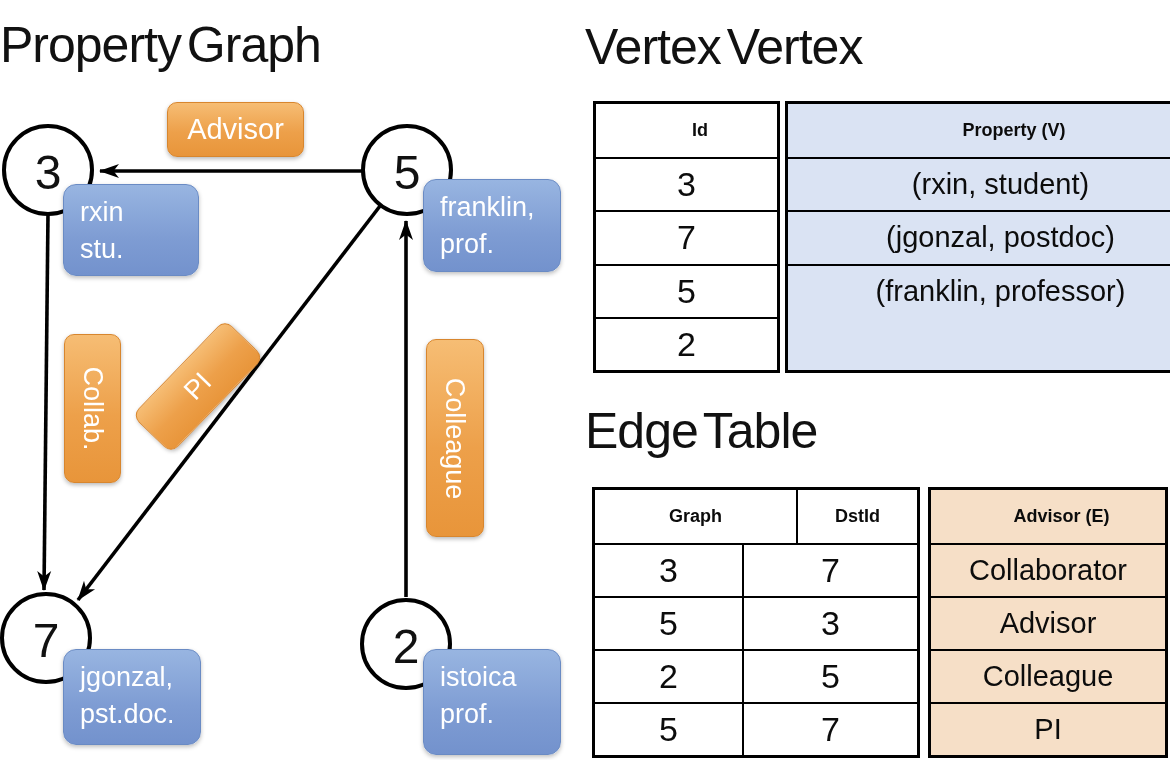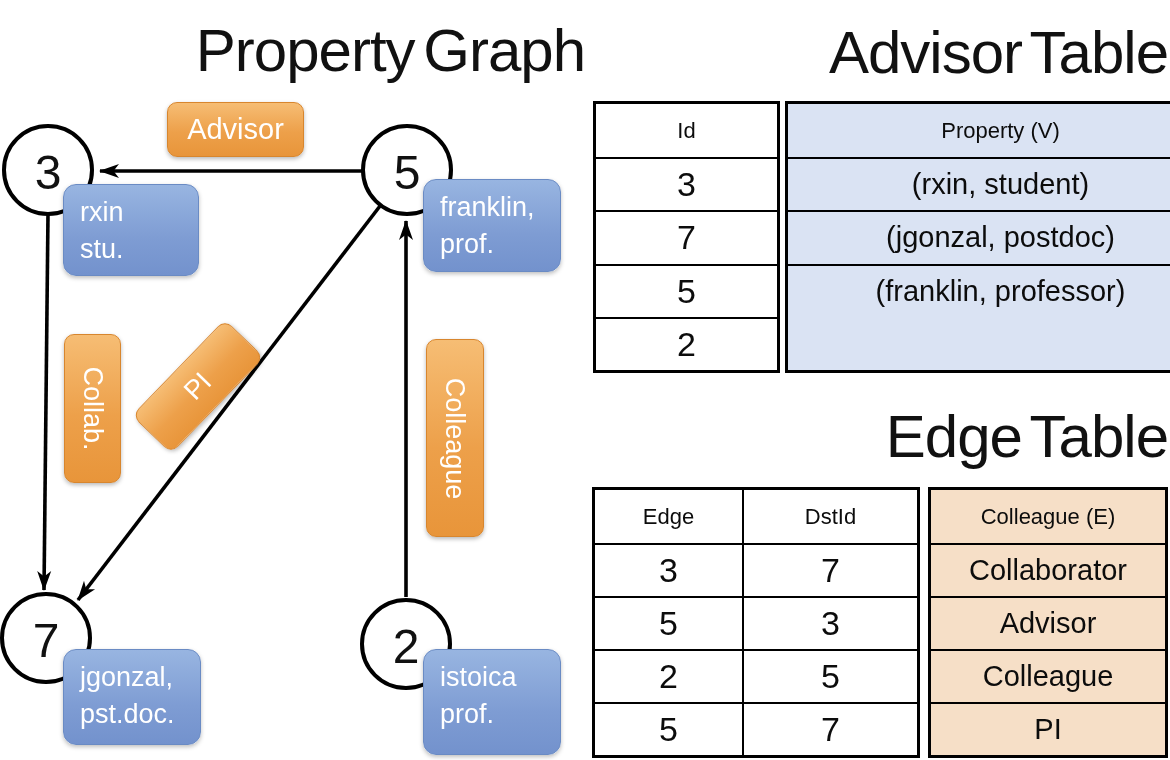--- a/index.html
+++ b/index.html
@@ -1,20 +1,20 @@
 <!DOCTYPE html>
 <html><head>
 <meta charset="utf-8">
 <style>
   * { margin:0; padding:0; box-sizing:border-box; }
   html,body { width:1170px; height:760px; background:#fff; overflow:hidden;
               font-family:"Liberation Sans","DejaVu Sans",sans-serif; color:#0c0c0c; }
   #stage { position:relative; width:1170px; height:760px; background:#fff; }
 
-  .big-title { position:absolute; text-align:right; font-size:60px; font-weight:400;
+  .big-title { position:absolute; text-align:left; font-size:50px; font-weight:400;
                letter-spacing:-1px; word-spacing:-7px; color:#111; }
   #pg-title { left:0;   width:585px; top:16px; }
   #vt-title { left:585px; width:583px; top:18px; }
   #et-title { left:585px; width:583px; top:402px; }
 
   
   #graph-svg { position:absolute; left:0; top:0; width:585px; height:760px; }
 
   
   .obox { position:absolute; display:flex; align-items:center; justify-content:center;
@@ -36,39 +36,39 @@
   #box-franklin { left:423px; top:179px; width:138px; height:93px; }
   #box-jgonzal  { left:63px;  top:649px; width:138px; height:96px; }
   #box-istoica  { left:423px; top:649px; width:138px; height:106px; }
 
   
   .tbox { position:absolute; border:3px solid #000; background:#fff;
           display:grid; grid-template-rows:repeat(5,1fr); }
   .trow { display:flex; border-top:2.5px solid #000; }
   .trow:first-child { border-top:none; }
   .tcell { flex:1; display:flex; align-items:center; justify-content:center; }
-  .hdr  { font-weight:normal; font-size:22px; }
+  .hdr  { font-weight:bold; font-size:18px;margin-left:27px; }
   .num  { font-size:34px; font-weight:400; }
   .val  { font-size:29px; font-weight:400; }
 
   #vt-id   { left:593px; top:101px; width:187px; height:272px; }
   #vt-prop { left:785px; top:101px; width:431px; height:272px; background:#dae3f3; }
 
   #et-src  { left:592px; top:487px; width:328px; height:271px; }
   #et-src .tcell.src { flex:0 0 147px; }
   #et-src .tcell.dst { flex:1; border-left:2.5px solid #000; }
   #et-prop { left:928px; top:487px; width:240px; height:271px; background:#f6dfc7; }
 </style>
 </head>
 <body>
 
 <div id="stage">
 
   <div id="pg-title" class="big-title">Property Graph</div>
-  <div id="vt-title" class="big-title">Advisor Table</div>
+  <div id="vt-title" class="big-title">Vertex Vertex</div>
   <div id="et-title" class="big-title">Edge Table</div>
 
   <svg id="graph-svg" viewBox="0 0 585 760">
     <defs>
       <marker id="arrow" markerUnits="userSpaceOnUse" markerWidth="26" markerHeight="20" refX="21" refY="9" orient="auto">
         <path d="M2,2 L22,9 L2,16 L7.5,9 Z" fill="#000"></path>
       </marker>
     </defs>
 
     <line x1="362" y1="171" x2="100" y2="171" stroke="#000" stroke-width="3.6" marker-end="url(#arrow)"></line>
@@ -145,21 +145,21 @@
     <div class="trow">
         <div class="tcell val">(jgonzal, postdoc)</div>
       </div>
     <div class="trow">
         <div class="tcell val">(franklin, professor)</div>
       </div>
   </div>
 
   <div id="et-src" class="tbox">
     <div class="trow">
-      <div class="tcell src hdr">Edge</div>
+      <div class="tcell src hdr">Graph</div>
       <div class="tcell dst hdr">DstId</div>
     </div>
     <div class="trow">
       <div class="tcell src num">3</div>
       <div class="tcell dst num">7</div>
     </div>
     <div class="trow">
       <div class="tcell src num">5</div>
       <div class="tcell dst num">3</div>
     </div>
@@ -168,21 +168,21 @@
       <div class="tcell dst num">5</div>
     </div>
     <div class="trow">
       <div class="tcell src num">5</div>
       <div class="tcell dst num">7</div>
     </div>
   </div>
 
   <div id="et-prop" class="tbox">
     <div class="trow">
-      <div class="tcell hdr">Colleague (E)</div>
+      <div class="tcell hdr">Advisor (E)</div>
     </div>
     <div class="trow">
         <div class="tcell val">Collaborator</div>
       </div>
     <div class="trow">
         <div class="tcell val">Advisor</div>
       </div>
     <div class="trow">
         <div class="tcell val">Colleague</div>
       </div>

